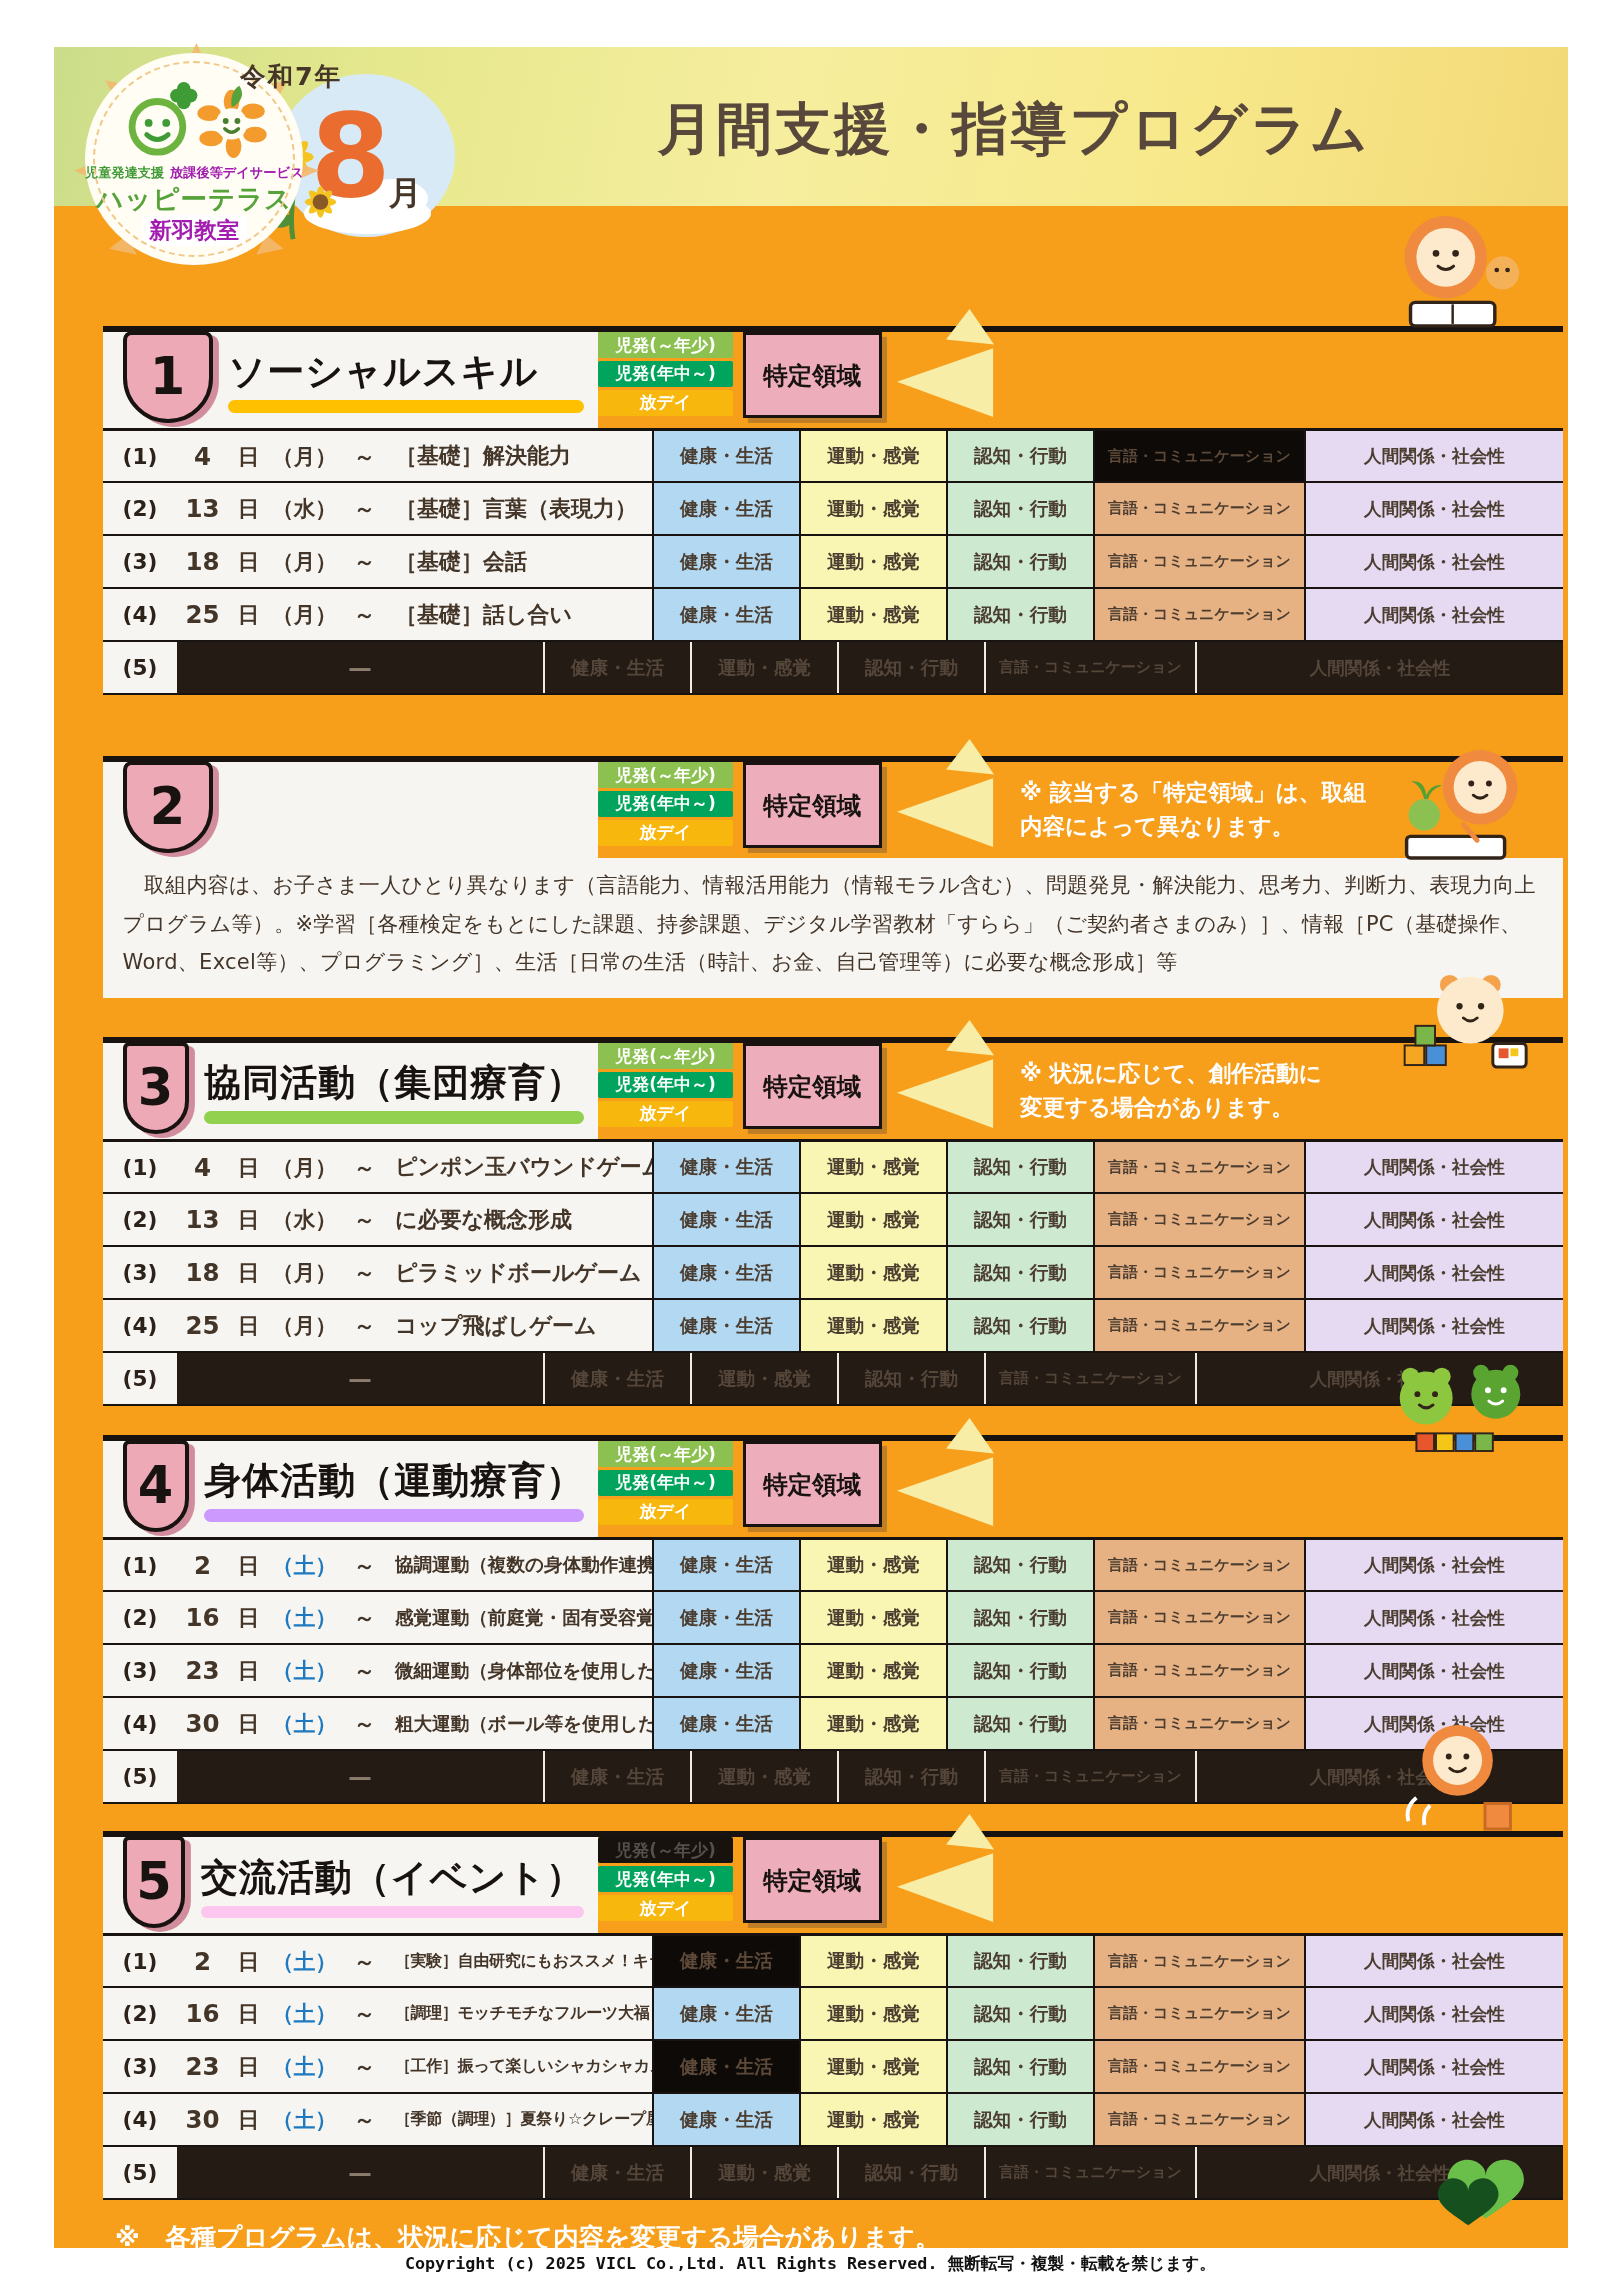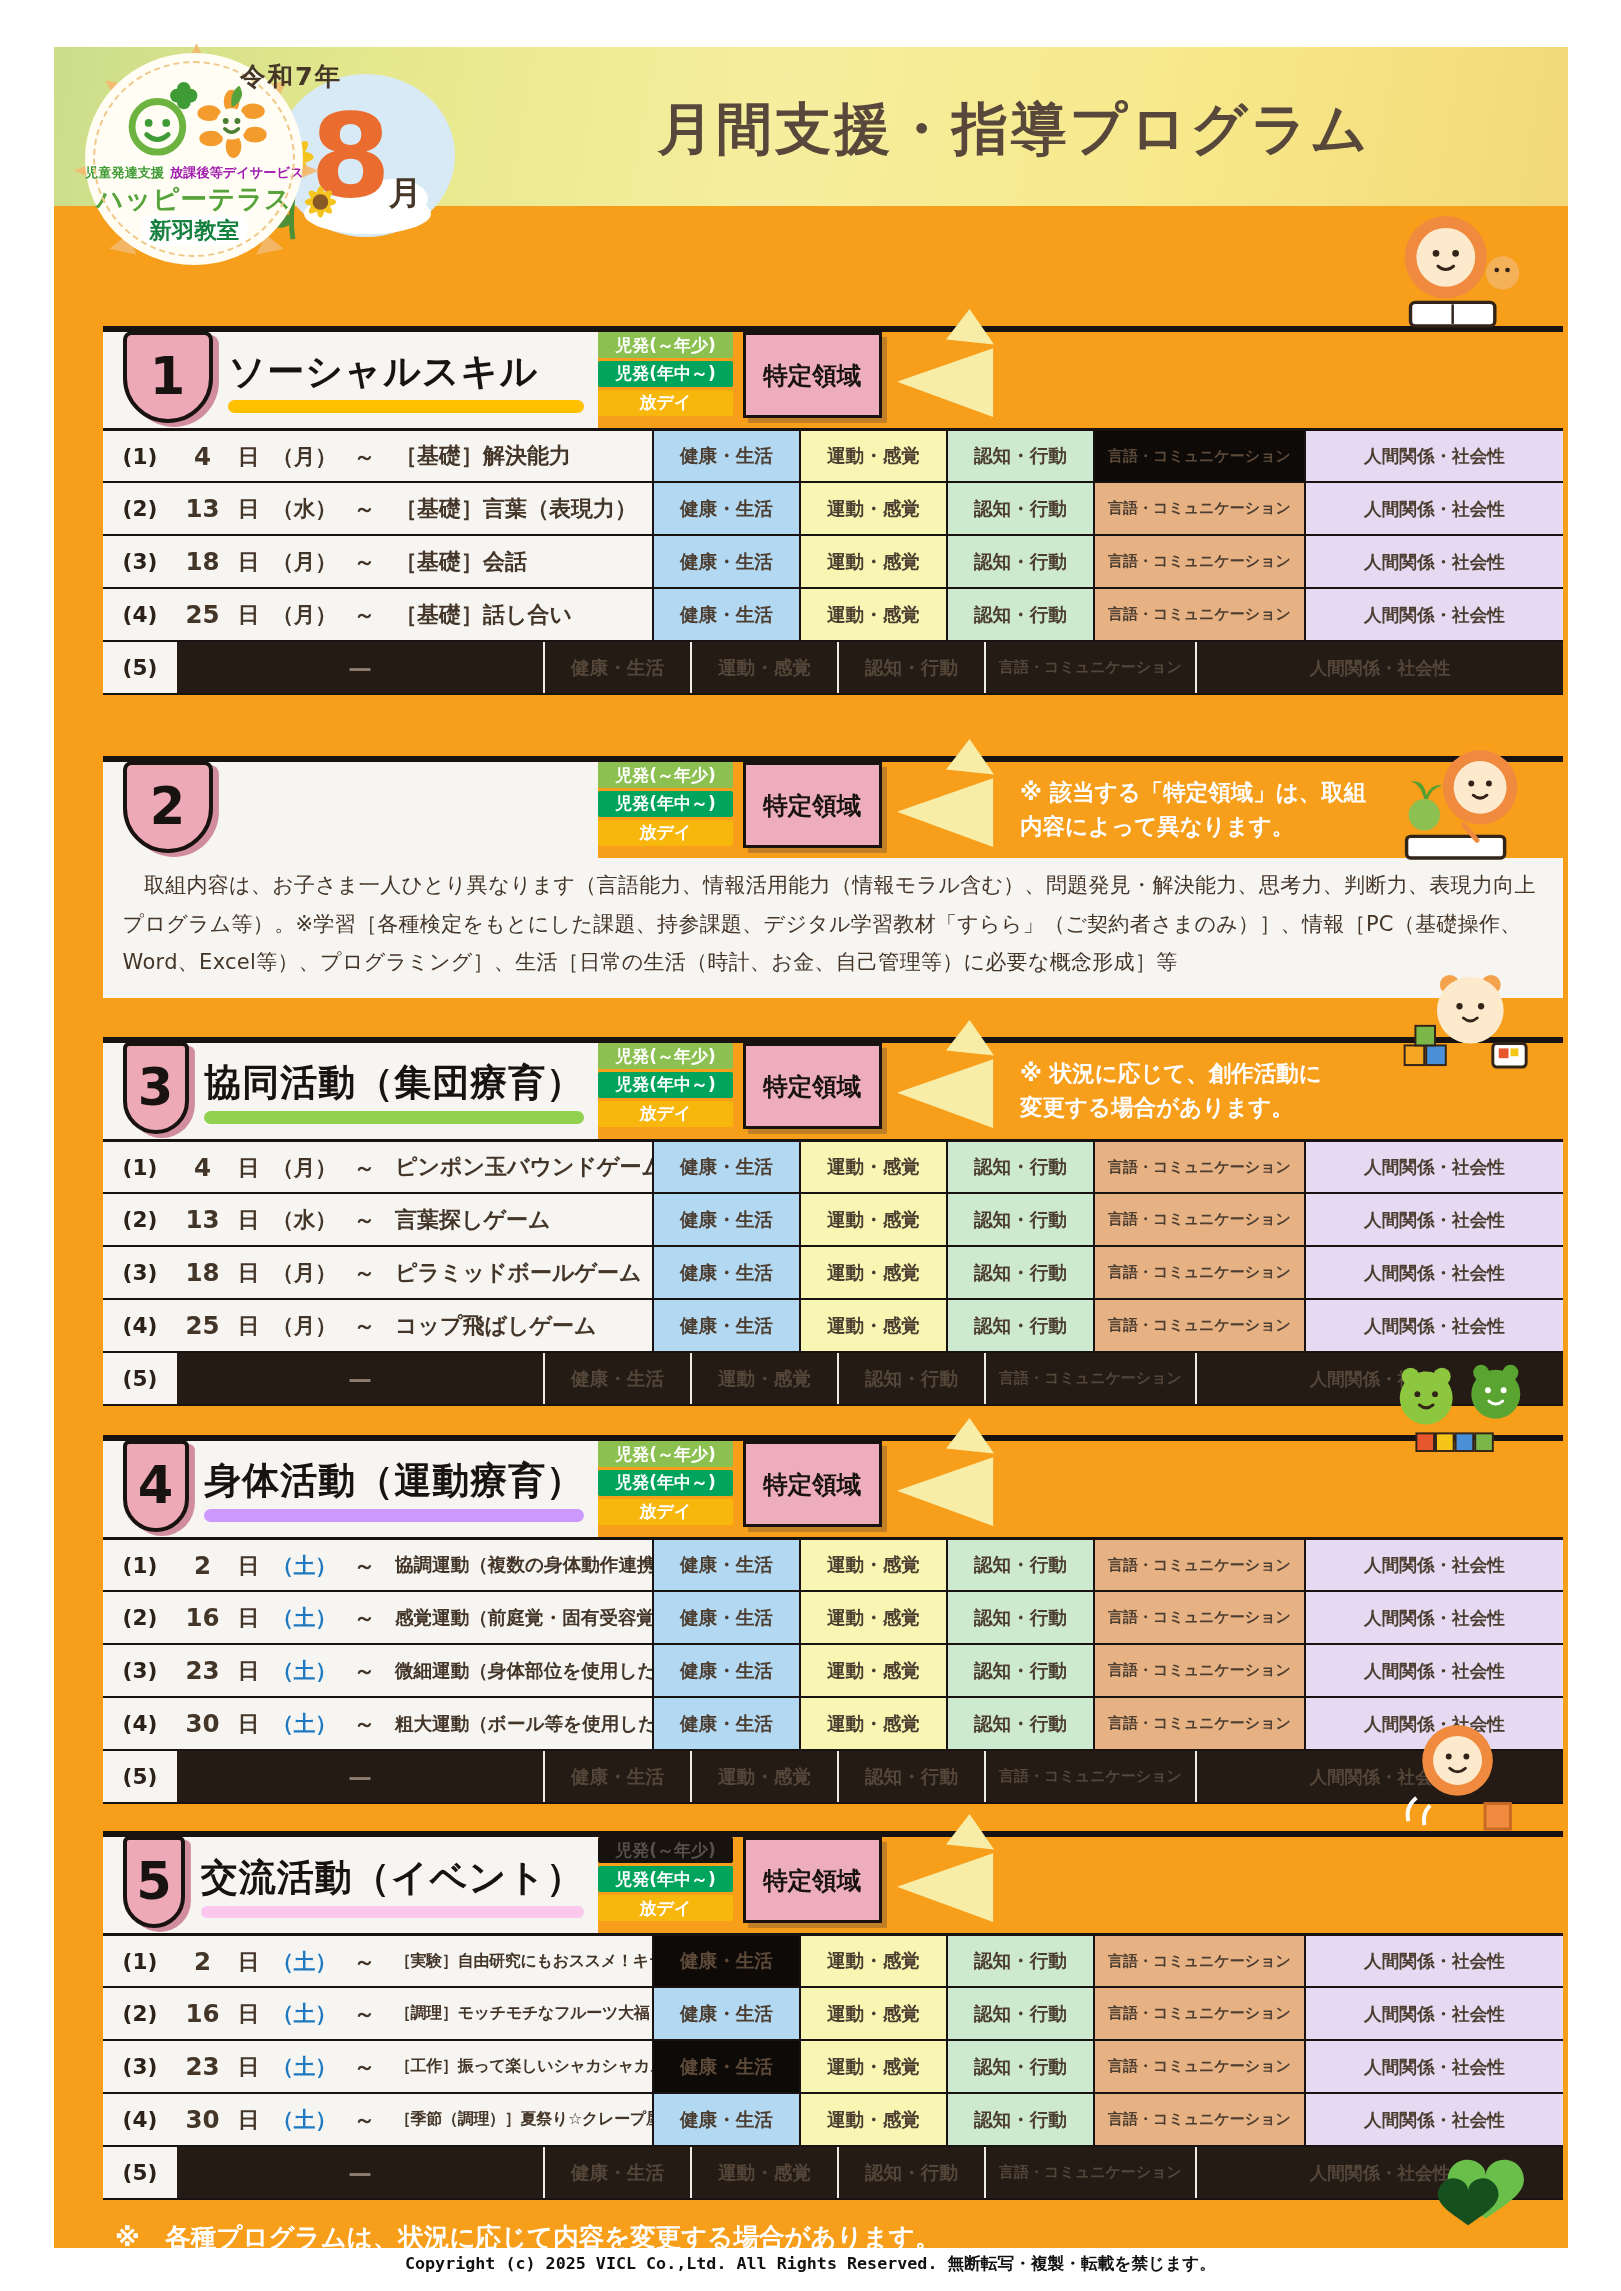--- a/index.html
+++ b/index.html
@@ -22,21 +22,21 @@
   .logo .sun{
     position:absolute;left:7.8px;top:3.9px;width:214px;height:208px;background:#fffdf4;
     border-radius:50%;box-shadow:0 0 0 2px #fffdf4;display:flex;flex-direction:column;
     align-items:center;justify-content:flex-start;
   }
   .logo .ring{position:absolute;left:5.9px;top:5.9px;right:5.9px;bottom:5.9px;border:2.9px dashed #f0c988;border-radius:50%;}
   .logo-services{display:flex;gap:5.9px;margin-top:3.9px;font-size:13.2px;font-weight:800;white-space:nowrap;}
   .logo-service1{color:#3f9b35;}
   .logo-service2{color:#a21caf;}
   .logo-brand{font-size:26.5px;font-weight:800;color:#56a33a;line-height:1.1;margin-top:2px;letter-spacing:1px;}
-  .logo-classroom{font-size:22.5px;font-weight:800;color:#15803d;background:#fff;padding:0 7.8px;border-radius:5.9px;margin-top:2px;}
+  .logo-classroom{font-size:22.5px;font-weight:800;color:#a21caf;background:#fff;padding:0 7.8px;border-radius:5.9px;margin-top:2px;}
   .era{position:absolute;left:186px;top:12px;font-size:25.5px;font-weight:800;color:#453627;z-index:6;letter-spacing:2px;}
   .month-badge{
     position:absolute;left:223px;top:27.4px;width:178px;height:163px;
     background:#d9eaf7;border-radius:50%;z-index:4;display:flex;align-items:center;justify-content:center;
   }
   .cloud{position:absolute;bottom:3.9px;left:27.4px;width:127px;height:41px;background:#ffffff;border-radius:50%;}
   .cloud2{position:absolute;bottom:19.6px;left:82px;width:69px;height:39px;background:#ffffff;border-radius:50%;}
   .month-num{position:relative;font-size:116px;font-weight:800;color:#ea6d2f;line-height:1;z-index:2;}
   .month-unit{position:relative;font-size:33px;font-weight:800;color:#453627;z-index:2;align-self:flex-end;margin:0 0 21.6px -2px;}
   .sunflowers{position:absolute;left:-29px;bottom:-7.8px;z-index:3;}
@@ -360,21 +360,21 @@
             <div class="chip c2" style="background:#cde9d0">認知・行動</div>
             <div class="chip c3" style="background:#e6b183">言語・コミュニケーション</div>
             <div class="chip c4" style="background:#e5daf1">人間関係・社会性</div>
           </div>
           <div class="row">
         <div class="lab">(2)</div>
         <div class="d">13</div>
         <div class="u">日</div>
         <div class="w">（水）</div>
         <div class="t">～</div>
-        <div class="act">言葉探しゲーム</div>
+        <div class="act">に必要な概念形成</div>
             <div class="chip c0" style="background:#b3d8f1">健康・生活</div>
             <div class="chip c1" style="background:#f8f6b2">運動・感覚</div>
             <div class="chip c2" style="background:#cde9d0">認知・行動</div>
             <div class="chip c3" style="background:#e6b183">言語・コミュニケーション</div>
             <div class="chip c4" style="background:#e5daf1">人間関係・社会性</div>
           </div>
           <div class="row">
         <div class="lab">(3)</div>
         <div class="d">18</div>
         <div class="u">日</div>

